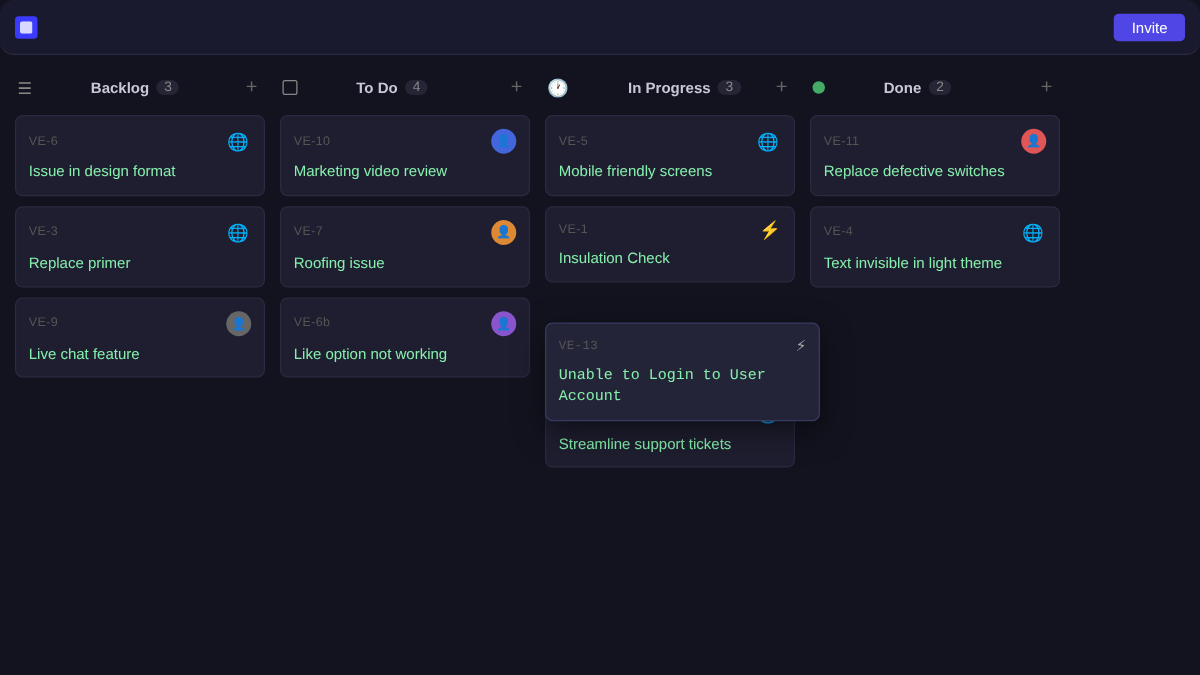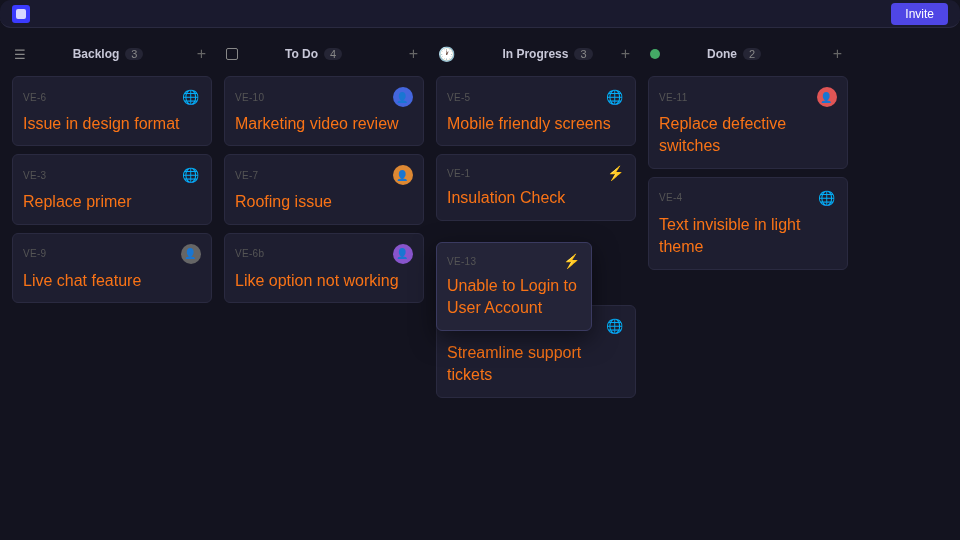--- a/index.html
+++ b/index.html
@@ -13,21 +13,21 @@
       overflow: hidden;
     }
 
     
     .header {
       display: flex;
       align-items: center;
       justify-content: space-between;
       background: #1a1a2e;
       padding: 0 12px;
-      height: 28px;
+      height: 44px;
       border-bottom: 1px solid #2a2a40;
       border-radius: 11px;
     }
     .header-left {
       display: flex;
       align-items: center;
       gap: 8px;
     }
     .app-icon {
       width: 18px;
@@ -130,43 +130,44 @@
       height: 20px;
       border-radius: 50%;
       display: flex;
       align-items: center;
       justify-content: center;
       font-size: 9px;
       font-weight: bold;
       overflow: hidden;
     }
     .card-title {
-      font-size: 16px;
+      font-size: 12px;
       font-weight: 500;
-      color: #f97316;
+      color: #86efac;
       line-height: 1.4;
     }
 
     
     .column-overlay {
       position: relative;
     }
 
     
     .drag-overlay {
       position: absolute;
       top: 200px;
       left: 0;
-      width: 156px;
+      width: 220px;
       background: #242438;
       border-radius: 6px;
       padding: 10px 10px;
       border: 1px solid #3a3a60;
       box-shadow: 0 8px 24px rgba(0,0,0,0.5);
       z-index: 10;
+      font-family: Liberation Mono, monospace;
     }
     .av-globe { font-size: 14px; background: none; }
   </style>
 </head>
 <body>
 
 <div class="header">
   <div class="header-left">
     <div class="app-icon">
       <svg width="10" height="10" viewBox="0 0 10 10">

